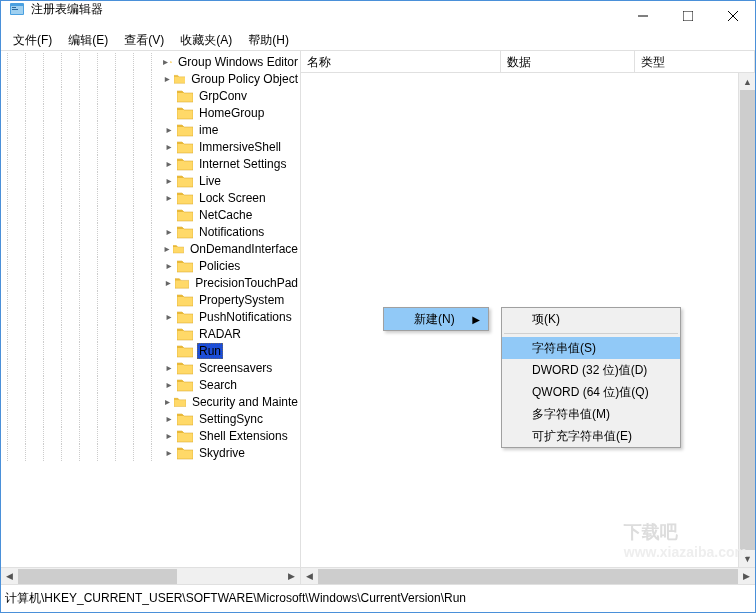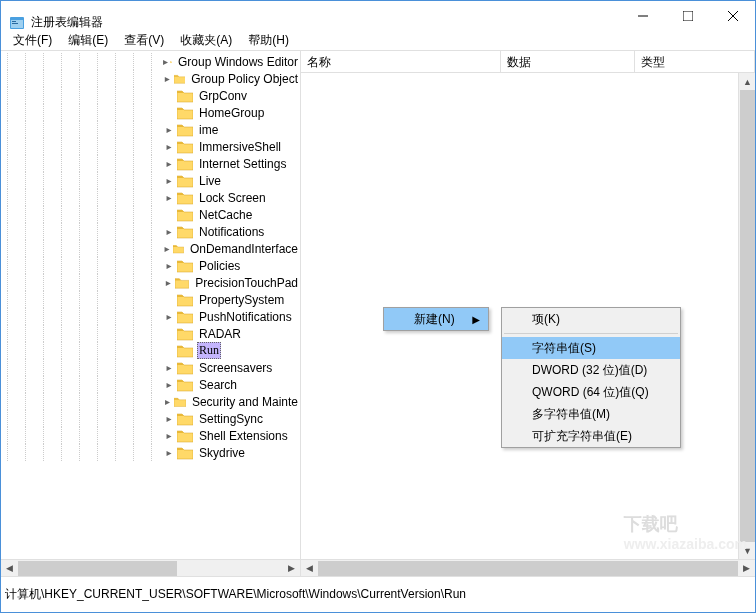--- a/index.html
+++ b/index.html
@@ -1,49 +1,49 @@
 <!DOCTYPE html>
 <html><head>
 <meta charset="utf-8">
 <style>
 * { margin: 0; padding: 0; box-sizing: border-box; }
 body { font-family: "Microsoft YaHei", "Segoe UI", sans-serif; font-size: 12px; background: #fff; overflow: hidden; }
 .window { width: 756px; height: 613px; border: 1px solid #4a90d9; display: flex; flex-direction: column; background: #fff; }
-.titlebar { height: 30px; display: flex; align-items: flex-end; padding-left: 8px; background: #fff; }
+.titlebar { height: 30px; display: flex; align-items: flex-start; padding-left: 8px; background: #fff; }
 .titlebar-icon { width: 16px; height: 16px; margin-right: 6px; }
 .title { flex: 1; font-size: 12px; color: #000; }
 .winbtns { display: flex; height: 100%; }
 .winbtn { width: 45px; display: flex; align-items: center; justify-content: center; }
 .menubar { height: 20px; display: flex; align-items: center; padding: 0 4px; border-bottom: 1px solid #e0e0e0; }
 .menuitem { padding: 2px 8px; cursor: default; }
 .content { flex: 1; display: flex; position: relative; overflow: hidden; }
 .tree-panel { width: 300px; border-right: 1px solid #e0e0e0; overflow: hidden; position: relative; display: flex; flex-direction: column; }
 .tree-scroll { flex: 1; overflow: hidden; }
 .tree { padding-top: 2px; }
 .tree-row { display: flex; align-items: center; height: 17px; white-space: nowrap; cursor: default; }
 .expander { width: 12px; height: 12px; display: inline-flex; align-items: center; justify-content: center; margin-right: 2px; color: #666; font-size: 10px; }
 .folder-icon { width: 16px; height: 14px; margin-right: 4px; }
 .tree-label-text { padding: 0 2px; }
-.tree-row.selected .tree-label-text { background: #c4b5fd; border: 1px dotted #666; padding: 0 1px; font-family: Liberation Serif, serif; }
+.tree-row.selected .tree-label-text { background: #1d4ed8; border: 1px dotted #666; padding: 0 1px; }
 .hguides { display: flex; }
 .guide { width: 12px; height: 17px; border-left: 1px dotted #ccc; margin-left: 6px; }
 .list-panel { flex: 1; display: flex; flex-direction: column; position: relative; }
 .list-header { display: flex; height: 22px; border-bottom: 1px solid #e0e0e0; }
 .col { padding: 3px 6px; border-right: 1px solid #e0e0e0; font-size: 12px; }
 .col.name { width: 200px; }
 .col.type { width: 120px; }
 .col.data { flex: 1; }
 .list-body { flex: 1; position: relative; }
 .list-row { display: flex; align-items: center; height: 18px; }
 .cell { padding: 1px 6px; font-size: 12px; }
 .cell.name { width: 200px; display: flex; align-items: center; }
 .cell.type { width: 120px; }
 .cell.data { flex: 1; }
 .val-icon { width: 14px; height: 14px; margin-right: 4px; }
-.statusbar { height: 36px; border-top: 1px solid #e0e0e0; padding: 2px 4px; font-size: 12px; display: flex; align-items: center; }
+.statusbar { height: 28px; border-top: 1px solid #e0e0e0; padding: 2px 4px; font-size: 12px; display: flex; align-items: center; }
 .scrollbar-h { height: 17px; background: #f0f0f0; border-top: 1px solid #e0e0e0; display: flex; align-items: center; }
 .sb-btn { width: 17px; height: 17px; background: #f0f0f0; display: flex; align-items: center; justify-content: center; font-size: 9px; color: #555; }
 .sb-track { flex: 1; height: 17px; position: relative; }
 .sb-thumb { position: absolute; height: 15px; top: 1px; background: #cdcdcd; }
 .scrollbar-v { width: 17px; background: #f0f0f0; border-left: 1px solid #e0e0e0; position: absolute; right: 0; top: 22px; bottom: 17px; display: flex; flex-direction: column; }
 .sb-track-v { flex: 1; position: relative; }
 .sb-thumb-v { position: absolute; width: 15px; left: 1px; background: #cdcdcd; }
 
 .ctxmenu { position: absolute; background: #f0f0f0; border: 1px solid #a0a0a0; box-shadow: 2px 2px 3px rgba(0,0,0,0.2); z-index: 10; }
 .ctxitem { display: flex; align-items: center; height: 22px; padding: 0 30px 0 30px; white-space: nowrap; position: relative; cursor: default; }

